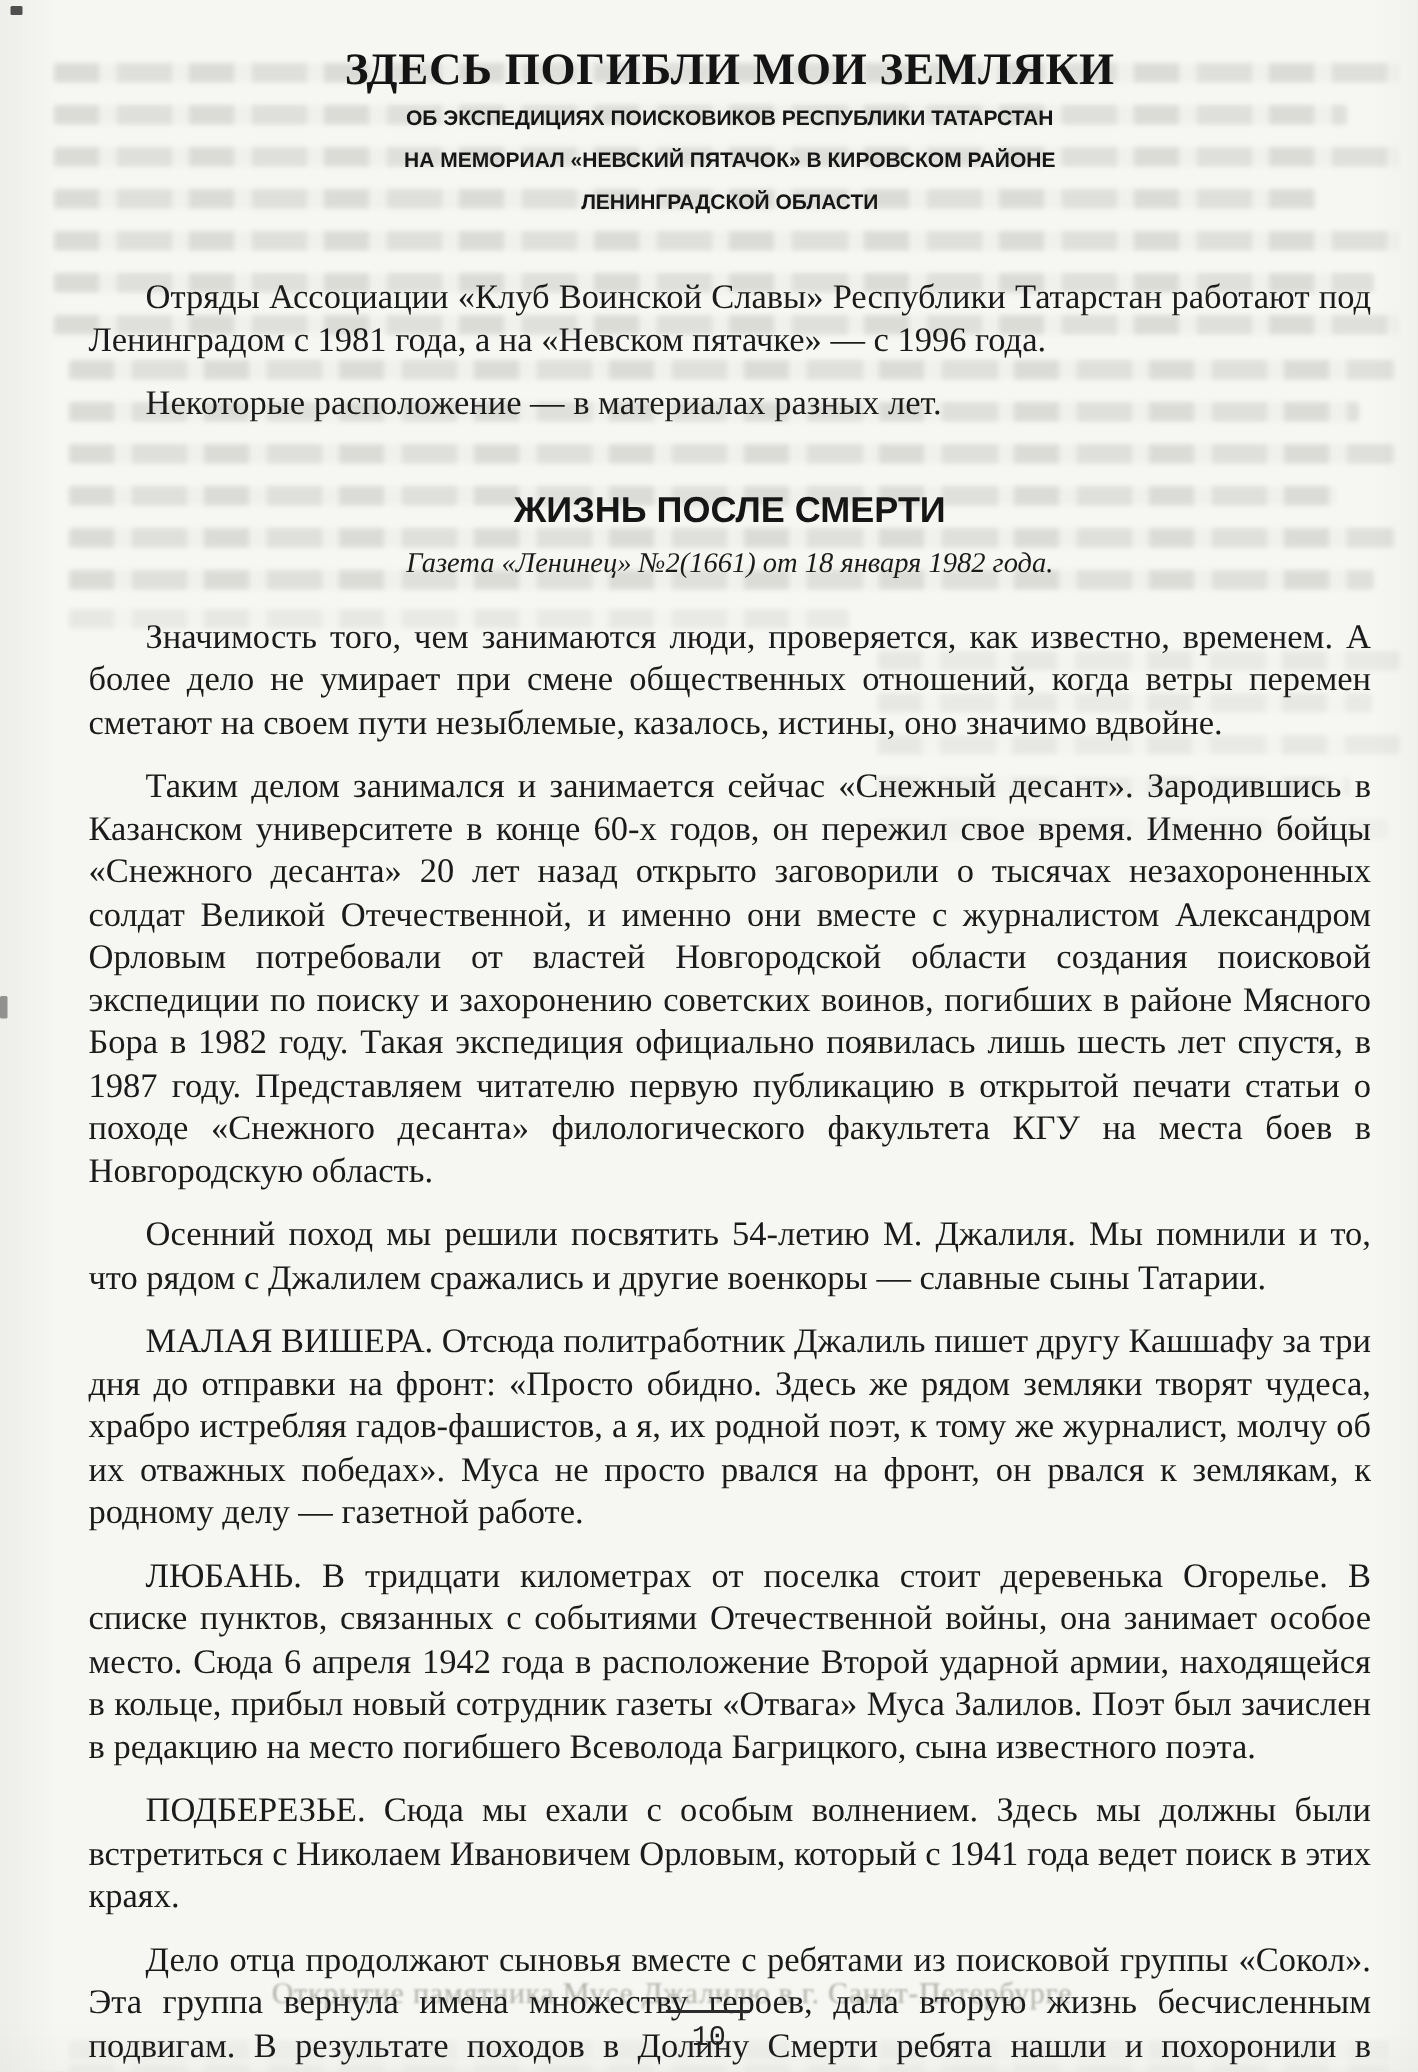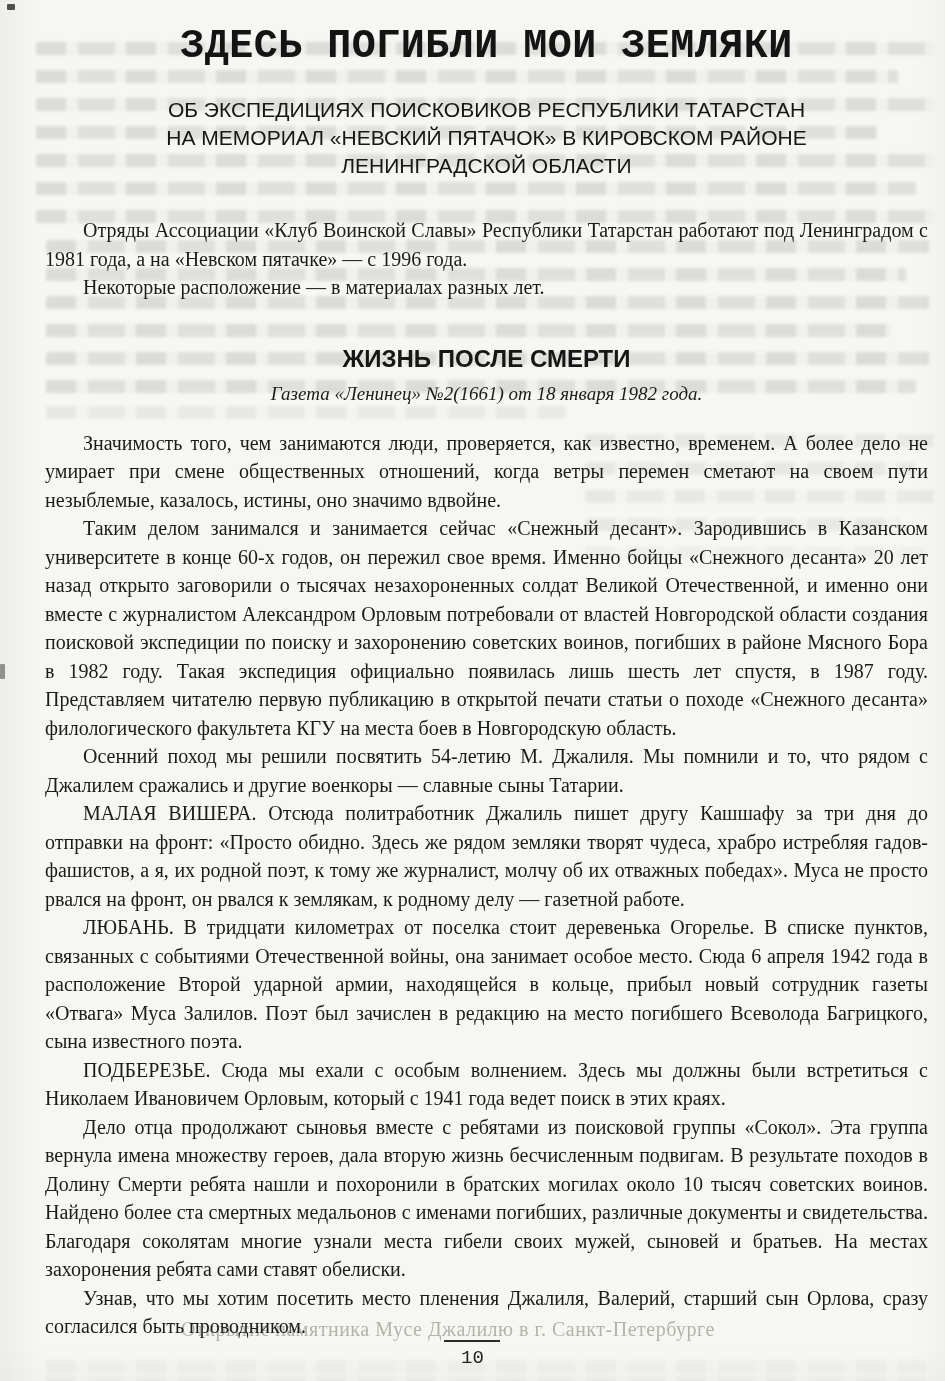--- a/index.html
+++ b/index.html
@@ -16,39 +16,38 @@
     overflow:hidden;
     font-family:"Liberation Serif", serif;
   }
   .content{
     position:absolute; inset:0; z-index:2;
     padding:26px 17px 0 45px;
     box-sizing:border-box;
   }
   .title{
     margin:4px 0 0 0;
-    font-family:Liberation Mono, monospace;
+    font-family:Liberation Serif, serif;
     font-weight:bold;
-    font-size:40px; line-height:34px;
+    font-size:30px; line-height:34px;
     text-align:center; letter-spacing:0.5px;
     color:#141414;
   }
   .subtitle{
-    margin-top:32px;
     font-family:"Liberation Sans", sans-serif;
-    font-weight:normal;
-    font-size:21px; line-height:28px;
+    font-weight:bold;
+    font-size:14px; line-height:28px;
     text-align:center;
     white-space:pre-line;
     color:#161616;
   }
   .intro{ margin-top:36px; }
   .bodytext p, .intro p{
-    margin:0;
-    font-size:20px; line-height:28.5px;
+    margin:14px;
+    font-size:23px; line-height:28.5px;
     text-align:justify;
     text-indent:38px;
   }
   .article-heading{
     margin:44px 0 0 0;
     font-family:"Liberation Sans", sans-serif;
     font-weight:bold;
     font-size:24px; line-height:26px;
     text-align:center;
     color:#161616;

